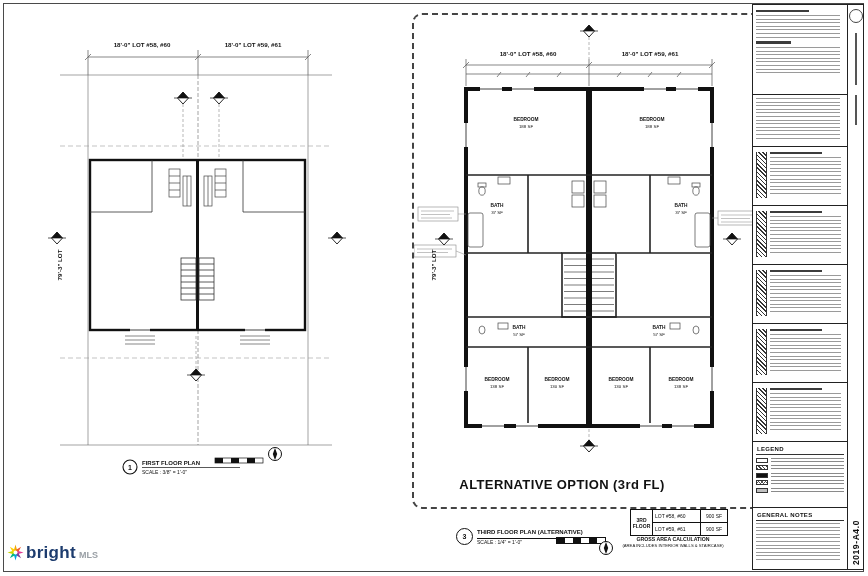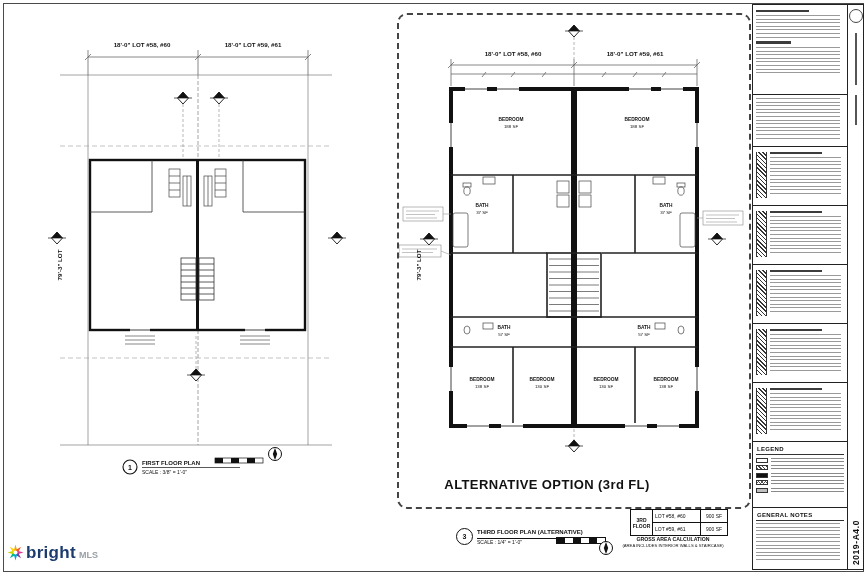--- a/index.html
+++ b/index.html
@@ -13,21 +13,21 @@
   .t44{font-size:4.4px;}
   .t48{font-size:4.8px;font-weight:700;}
   .t5{font-size:5px;}
   .t6{font-size:6px;font-weight:700;}
   .t62{font-size:6.2px;font-weight:600;}
   .t7{font-size:7px;font-weight:700;}
   .cap{font-size:13px;font-weight:600;letter-spacing:.4px;}
   .mid{text-anchor:middle;}
 
   
-  .dashed-region{position:absolute;left:397px;top:13px;width:350px;height:492px;
+  .dashed-region{position:absolute;left:412px;top:13px;width:350px;height:492px;
                  border:2px dashed #444;border-radius:10px;}
 
   
   .plan-callout-circle{position:absolute;width:15px;height:15px;border:1.4px solid #111;border-radius:50%;
                  display:flex;align-items:center;justify-content:center;font-size:7px;font-weight:700;background:#fff;}
   .plan-note-text{position:absolute;line-height:1.25;}
   .pn-title{font-size:6px;font-weight:700;border-bottom:0.8px solid #111;padding-bottom:1px;}
   .pn-scale{font-size:5px;}
   .sbar{position:absolute;left:556px;top:537px;width:48px;height:5px;border:1px solid #111;
         background:repeating-linear-gradient(90deg,#111 0 8px,#fff 8px 16px);}

